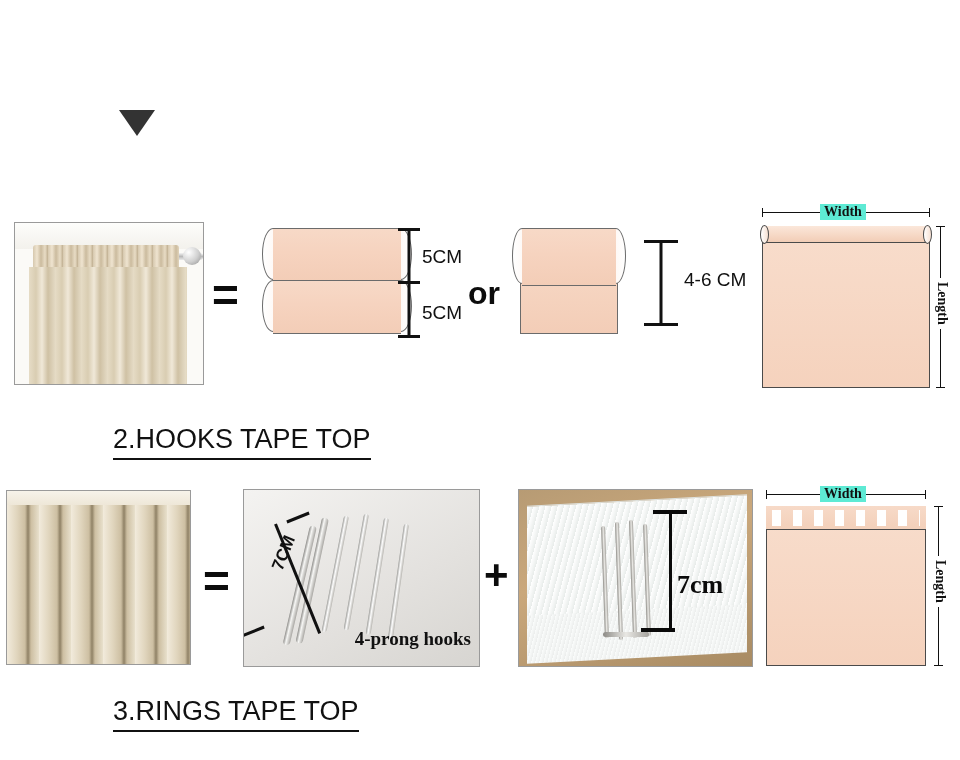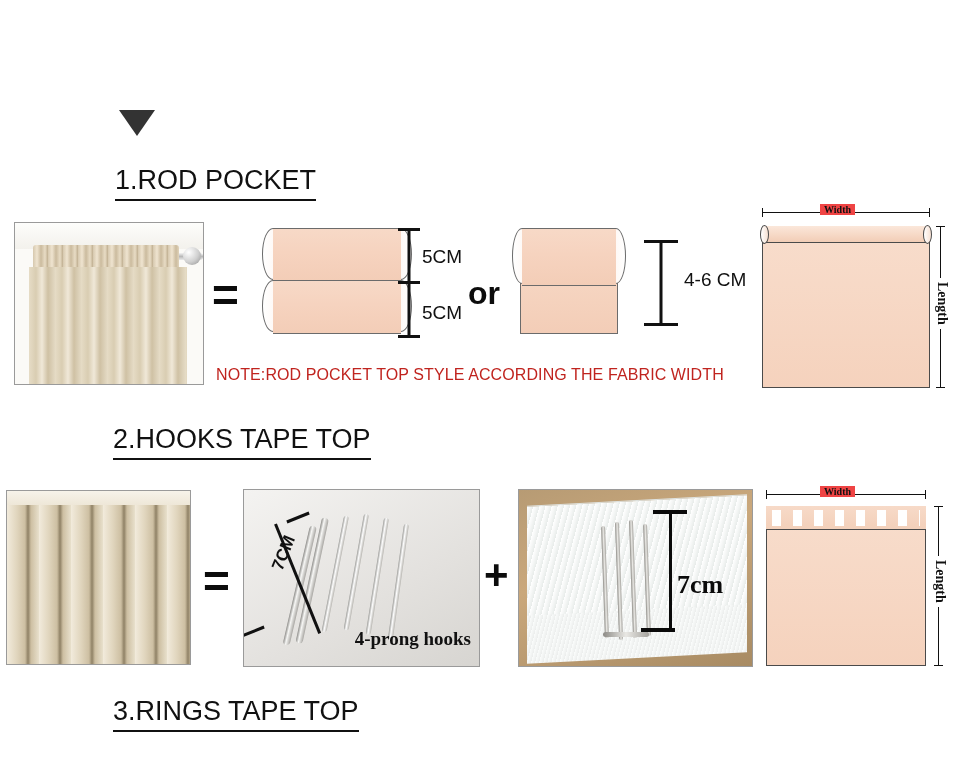--- a/index.html
+++ b/index.html
@@ -237,22 +237,22 @@
     background: linear-gradient(#f7dac8,#f3d0ba);
     border-bottom:1px solid #4a4a4a;
   }
   .panel .slots {
     position:absolute; left:6px; top:4px; right:6px; height:16px;
     background: repeating-linear-gradient(90deg,
       #ffffff 0px, #ffffff 9px, transparent 9px, transparent 21px);
   }
   .panel-label-width {
     position:absolute; font-family:"Liberation Serif", serif;
-    font-size:10px; font-weight:700; color:#111;
-    background:#ef4444; padding:0 4px;
+    font-size:14px; font-weight:700; color:#111;
+    background:#5eead4; padding:0 4px;
   }
   .panel-label-length {
     position:absolute; font-family:"Liberation Serif", serif;
     font-size:14px; font-weight:700; color:#111;
     writing-mode: vertical-rl; background:#fff; padding:4px 0;
   }
   .meas-h { position:absolute; height:1px; background:#111; }
   .meas-h::before, .meas-h::after {
     content:""; position:absolute; top:-4px; width:1px; height:9px; background:#111;
   }
@@ -265,21 +265,20 @@
   .meas-v::before { top:0; }
   .meas-v::after { bottom:0; }
 </style>
 </head>
 <body>
 
 <div class="page">
 
   <div class="banner-tail"></div>
 
-  <div class="heading" id="heading-1">1.ROD POCKET</div>
 
   <div class="photo" id="photo-rodpocket">
     <div class="hdr"></div>
     <div class="rod"></div>
     <div class="finial"></div>
     <div class="gather"></div>
     <div class="drape"></div>
   </div>
 
   <div class="op" style="left:212px; top:272px;">=</div>
@@ -311,21 +310,20 @@
     <div class="cyl" style="left:10px; top:0px; width:94px; height:58px;"></div>
   </div>
 
   <div class="dimline" style="left:644px; top:240px; width:34px; height:86px;">
     <div class="stem" style="top:2px; height:82px;"></div>
     <div class="tick" style="top:0px; width:34px;"></div>
     <div class="tick" style="top:83px; width:34px;"></div>
   </div>
   <div class="dim-text" style="left:684px; top:269px;">4-6 CM</div>
 
-  <div class="note">NOTE:ROD POCKET TOP STYLE ACCORDING THE FABRIC WIDTH</div>
 
   <div class="panel" style="left:762px; top:226px; width:168px; height:162px;">
     <div class="body"></div>
     <div class="pocket-rod"></div>
     <div class="rod-endcap" style="left:-2px;"></div>
     <div class="rod-endcap" style="right:-2px;"></div>
   </div>
   <div class="meas-h" style="left:762px; top:212px; width:168px;"></div>
   <div class="panel-label-width" style="left:820px; top:204px;">Width</div>
   <div class="meas-v" style="left:940px; top:226px; height:162px;"></div>

